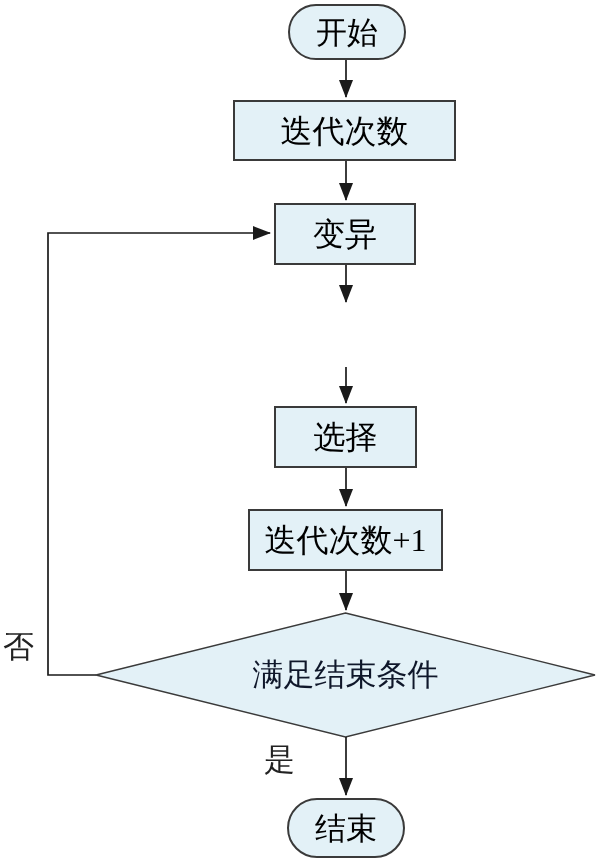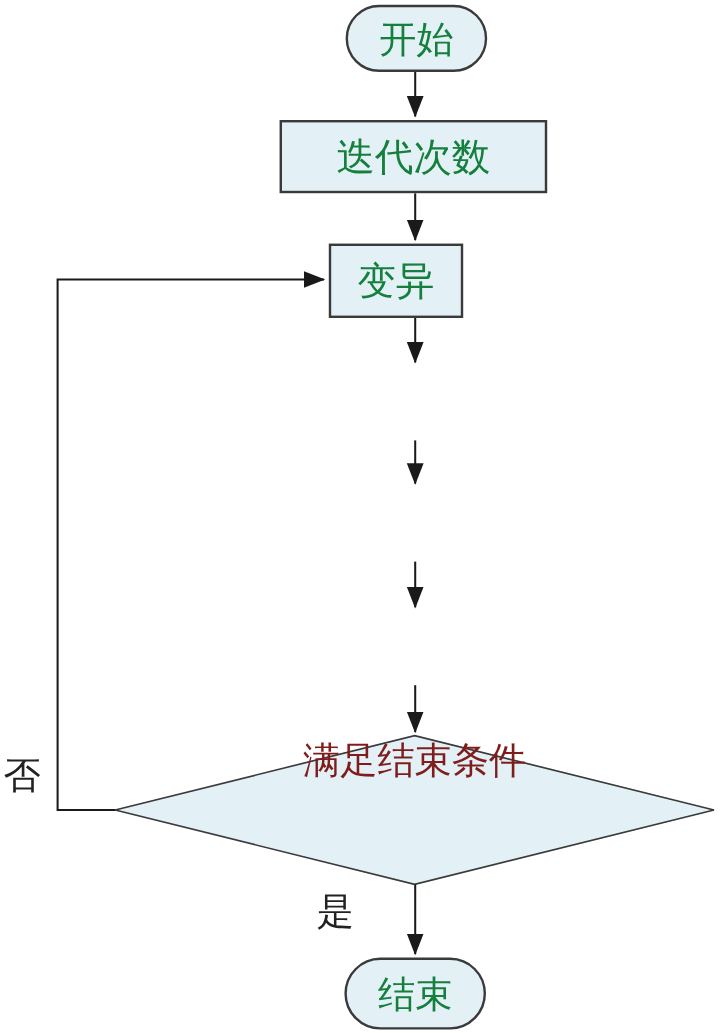--- a/index.html
+++ b/index.html
@@ -26,43 +26,44 @@
   .node {
     position: absolute;
     display: flex;
     align-items: center;
     justify-content: center;
     box-sizing: border-box;
     background: #e3f1f7;
     border: 2px solid #3a3a3a;
     font-size: 32px;
     line-height: 1;
-    color: #15803d;
+    color: #000000;
     text-align: center;
     white-space: nowrap;
   }
   .terminator {
     border-radius: 30px;
     font-size: 31px;
   }
   .node-start   { left: 288px; top: 4px;   width: 118px; height: 56px; border-radius: 28px; }
   .node-init    { left: 233px; top: 100px; width: 223px; height: 61px; }
-  .node-mutate  { left: 274px; top: 203px; width: 112px; height: 62px; }
+  .node-mutate  { left: 274px; top: 203px; width: 142px; height: 62px; }
   .node-cross   { left: 274px; top: 305px; width: 143px; height: 62px; }
   .node-select  { left: 274px; top: 406px; width: 143px; height: 62px; }
   .node-iter    { left: 248px; top: 509px; width: 195px; height: 62px; }
   .node-end     { left: 287px; top: 798px; width: 118px; height: 60px; }
   .decision-label {
     position: absolute;
     left: 96px; top: 613px;
     width: 499px; height: 124px;
     display: flex;
+    align-items: center;
     justify-content: center;
     font-size: 31px;
-    color: #7f1d1d;
+    color: #0f172a;
     white-space: nowrap;
   }
   .edge-label {
     position: absolute;
     font-size: 31px;
     line-height: 1;
     color: #222222;
   }
   .edge-label-no  { left: 3px;   top: 631px; }
   .edge-label-yes { left: 264px; top: 744px; }
@@ -98,21 +99,27 @@
 
   <div class="node node-init">
     <span>迭代次数</span>
   </div>
 
   <div class="node node-mutate">
     <span>变异</span>
   </div>
 
 
+  <div class="node node-select">
+    <span>选择</span>
+  </div>
 
+  <div class="node node-iter">
+    <span>迭代次数+1</span>
+  </div>
 
   <div class="decision-label">
     <span>满足结束条件</span>
   </div>
 
   <div class="node terminator node-end">
     <span>结束</span>
   </div>
 
   <div class="edge-label edge-label-no">

